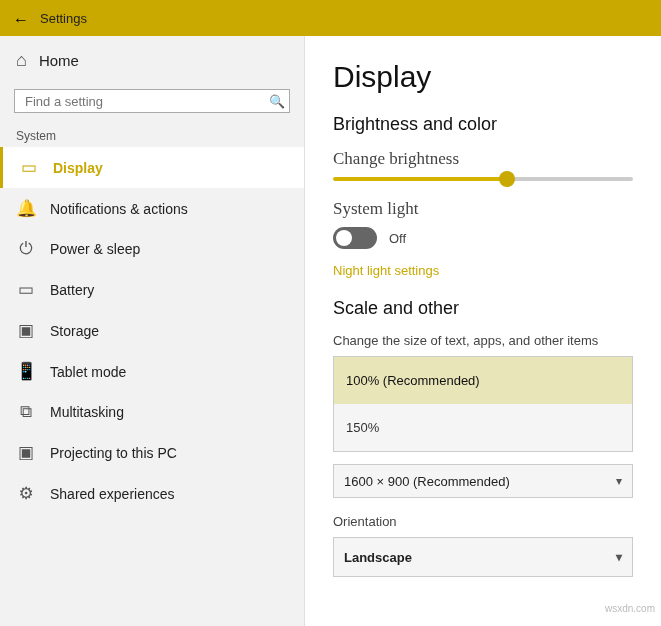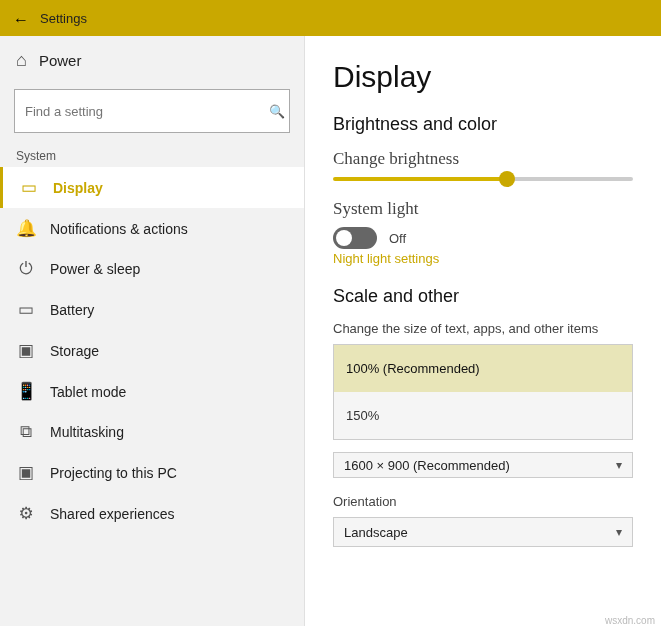--- a/index.html
+++ b/index.html
@@ -70,21 +70,21 @@
       font-size: 15px;
       color: #222;
     }
 
     .search-box {
       margin: 4px 14px 10px 14px;
       position: relative;
     }
     .search-box input {
       width: 100%;
-      height: 44px;
+      height: 24px;
       padding: 0 30px 0 10px;
       border: 1px solid #aaa;
       background: #fff;
       font-size: 13px;
       outline: none;
     }
     .search-icon-btn {
       position: absolute;
       right: 4px;
       top: 50%;
@@ -175,21 +175,21 @@
       background: #c9a800;
       border-radius: 50%;
       cursor: pointer;
     }
 
     
     .night-light-row {
       display: flex;
       align-items: center;
       gap: 12px;
-      margin-bottom: 0;
+      margin-bottom: 12px;
     }
     .toggle-switch {
       width: 44px;
       height: 22px;
       background: #666;
       border-radius: 11px;
       position: relative;
       cursor: pointer;
     }
     .toggle-knob {
@@ -236,21 +236,21 @@
       background: #e8e5b8;
       color: #111;
     }
     .dropdown-option:not(.selected) {
       background: #f5f5f5;
       color: #333;
     }
 
     .dropdown-select {
       width: 100%;
-      height: 26px;
+      height: 34px;
       padding: 0 10px;
       border: 1px solid #ccc;
       background: #f5f5f5;
       font-size: 13px;
       color: #222;
       display: flex;
       align-items: center;
       justify-content: space-between;
       cursor: pointer;
       margin-bottom: 16px;
@@ -260,35 +260,36 @@
       color: #555;
     }
 
     .orientation-label {
       font-size: 13px;
       color: #444;
       margin-bottom: 8px;
     }
     .orientation-select {
       width: 100%;
-      height: 30px;
+      height: 40px;
       padding: 0 10px;
       border: 1px solid #ccc;
       background: #f5f5f5;
       font-size: 13px;
       color: #222;
       display: flex;
       align-items: center;
       justify-content: space-between;
       cursor: pointer;
+      font-weight: bold;
     }
 
     .watermark {
       position: fixed;
-      bottom: 0;
+      bottom: 12px;
       right: 6px;
       font-size: 10px;
       color: #bbb;
       pointer-events: none;
     }
   </style>
 </head>
 <body>
 
 <div class="title-bar">
@@ -297,21 +298,21 @@
   </div>
   <span class="title-bar-title">Settings</span>
 </div>
 
 <div class="main-layout">
 
   <div class="sidebar">
 
     <div class="sidebar-home">
       <span class="sidebar-home-icon">⌂</span>
-      <span class="sidebar-home-label">Power</span>
+      <span class="sidebar-home-label">Home</span>
     </div>
 
     <div class="search-box">
       <input type="text" placeholder="Find a setting" style="">
       <span class="search-icon-btn">🔍</span>
     </div>
 
     <div class="section-label">System</div>
 
     <div class="nav-item active">

